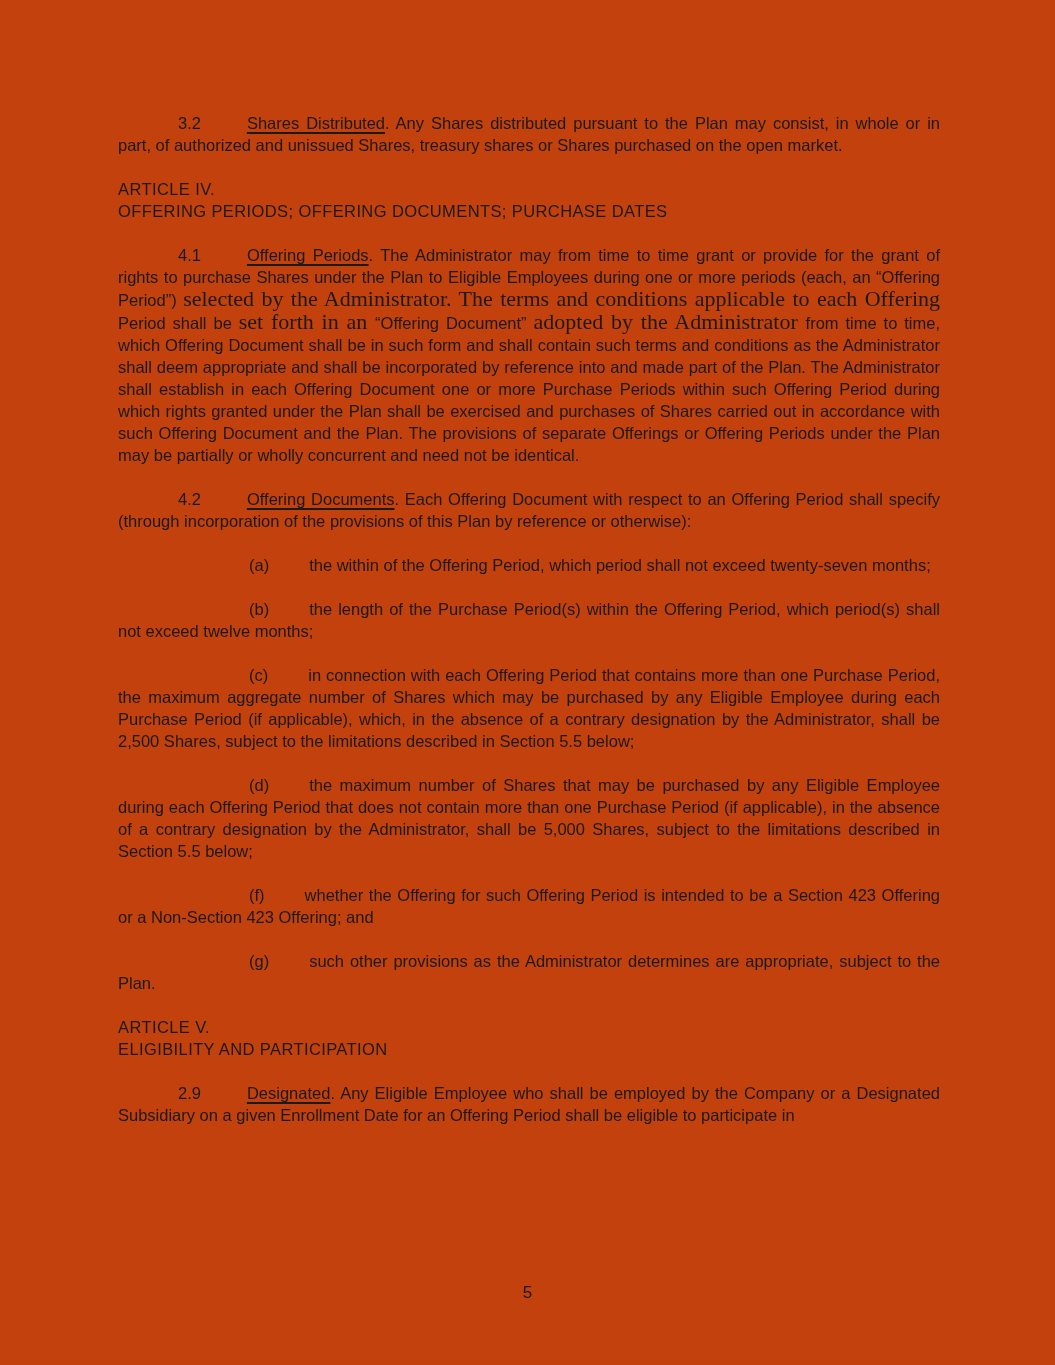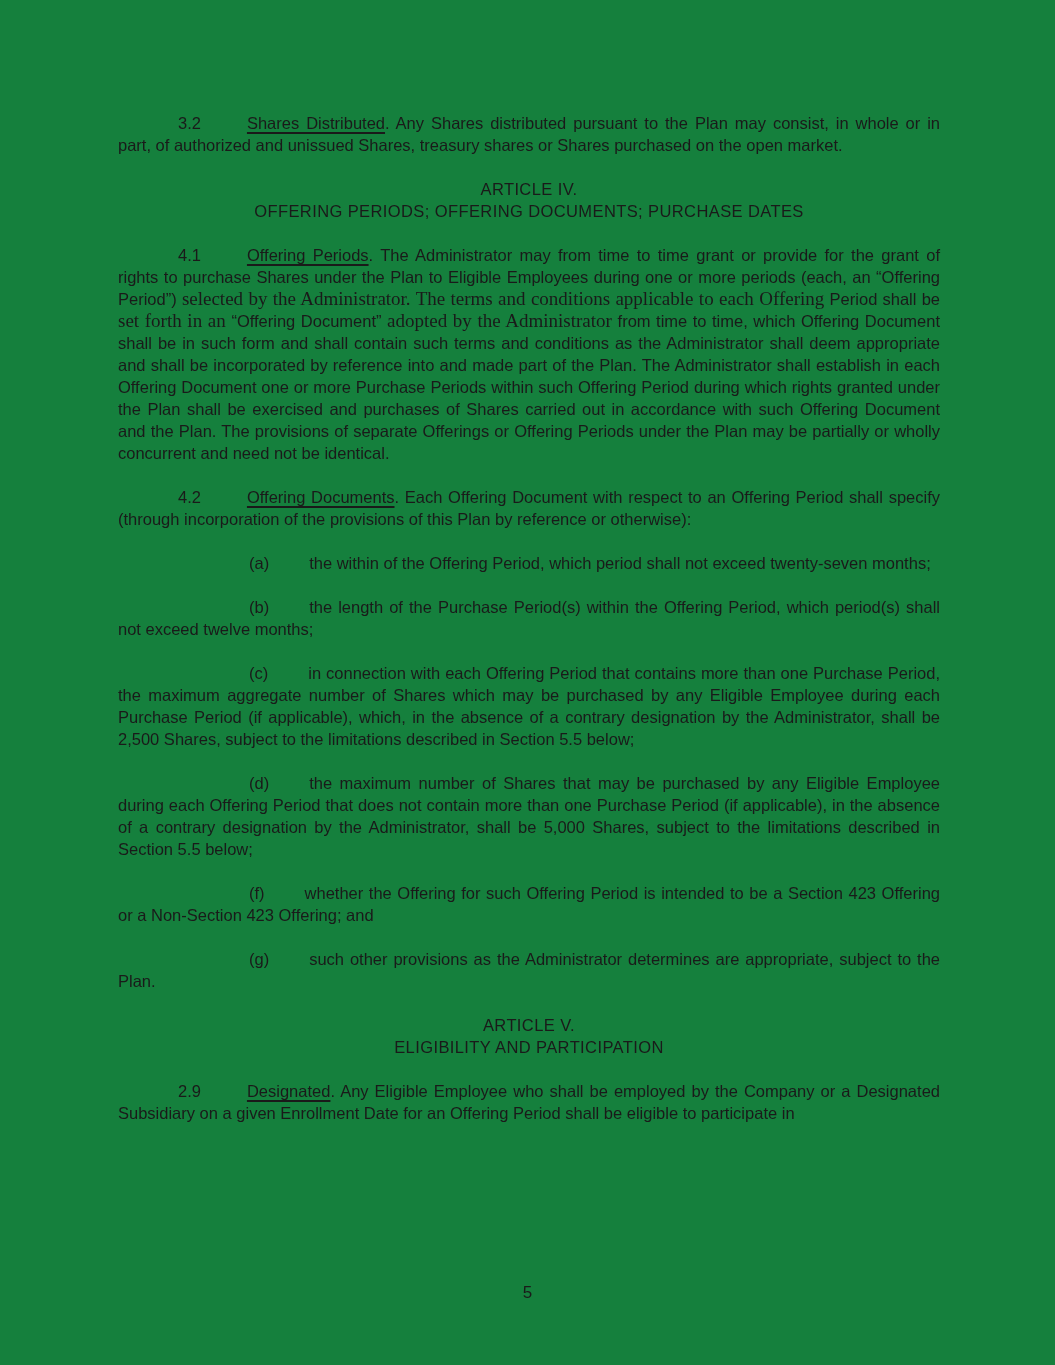--- a/index.html
+++ b/index.html
@@ -4,21 +4,21 @@
 <style>
   html, body {
     margin: 0;
     padding: 0;
     background: #ffffff;
   }
   .page {
     position: relative;
     width: 1055px;
     height: 1365px;
-    background: #15803d;
+    background: #c2410c;
     overflow: hidden;
     font-family: "Liberation Sans", sans-serif;
     color: #1a1a1a;
   }
   .content {
     position: absolute;
     left: 118px;
     top: 112px;
     width: 822px;
     font-size: 16.5px;
@@ -32,24 +32,24 @@
   p.sub { text-indent: 131px; }
   .tab-sec { display: inline-block; width: 46px; }
   .tab-sub { display: inline-block; width: 40px; }
   .u {
     text-decoration: underline;
     text-underline-offset: 3px;
     text-decoration-thickness: 1.5px;
   }
   .serif {
     font-family: "Liberation Serif", serif;
-    font-size: 19px;
+    font-size: 22px;
   }
   .heading {
-    text-align: center;
+    text-align: left;
     margin: 0 0 22px 0;
     letter-spacing: 0.4px;
   }
   .footer {
     position: absolute;
     top: 1283px;
     left: 0;
     width: 100%;
     text-align: center;
     font-size: 17px;

